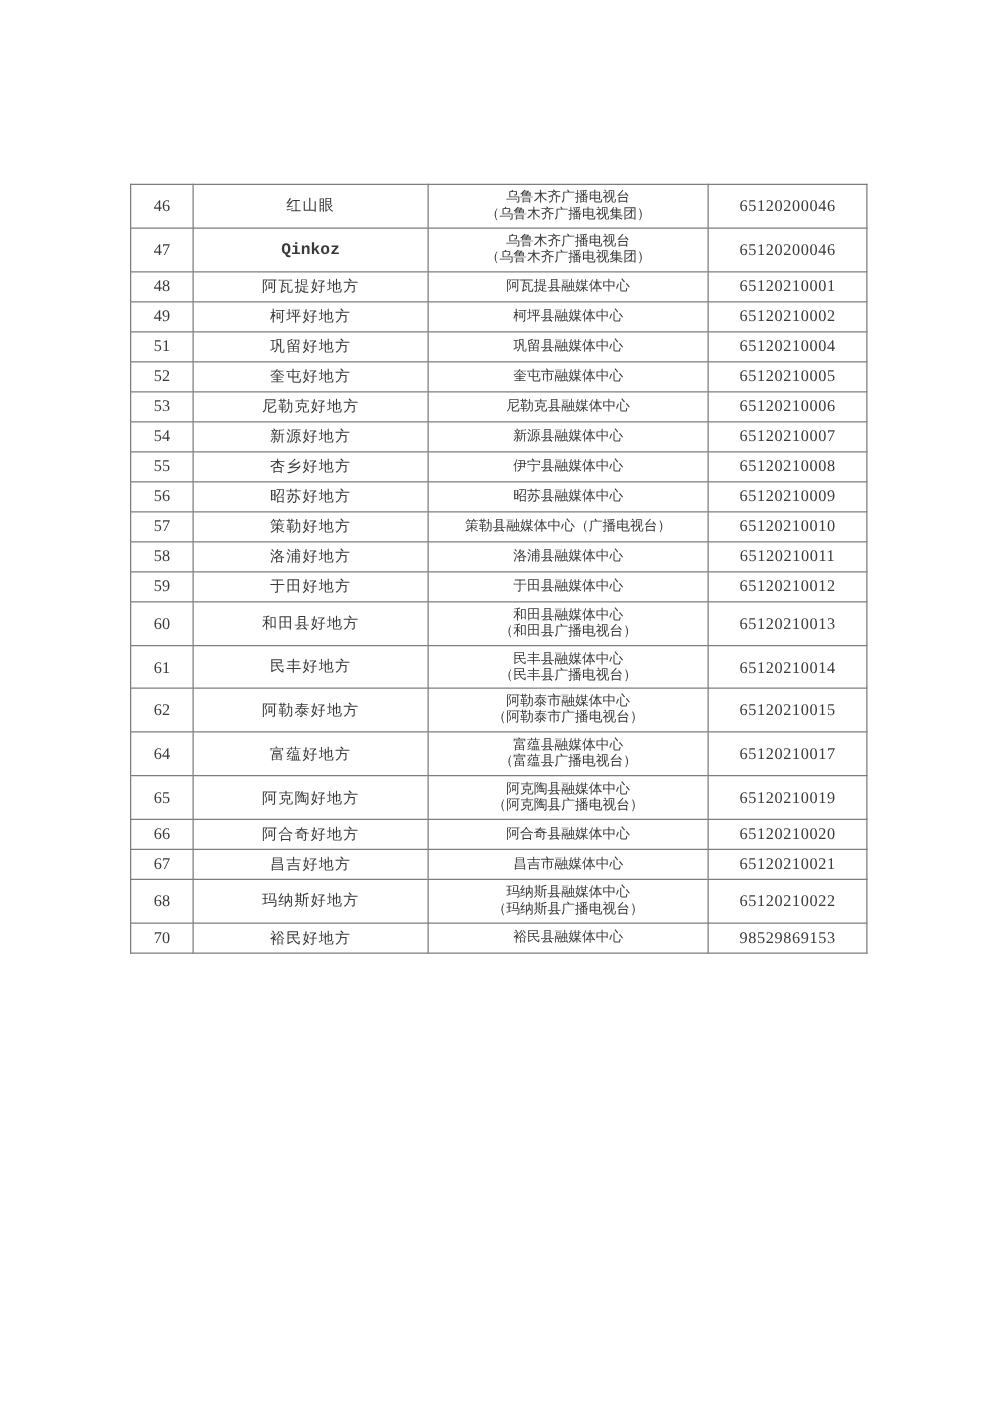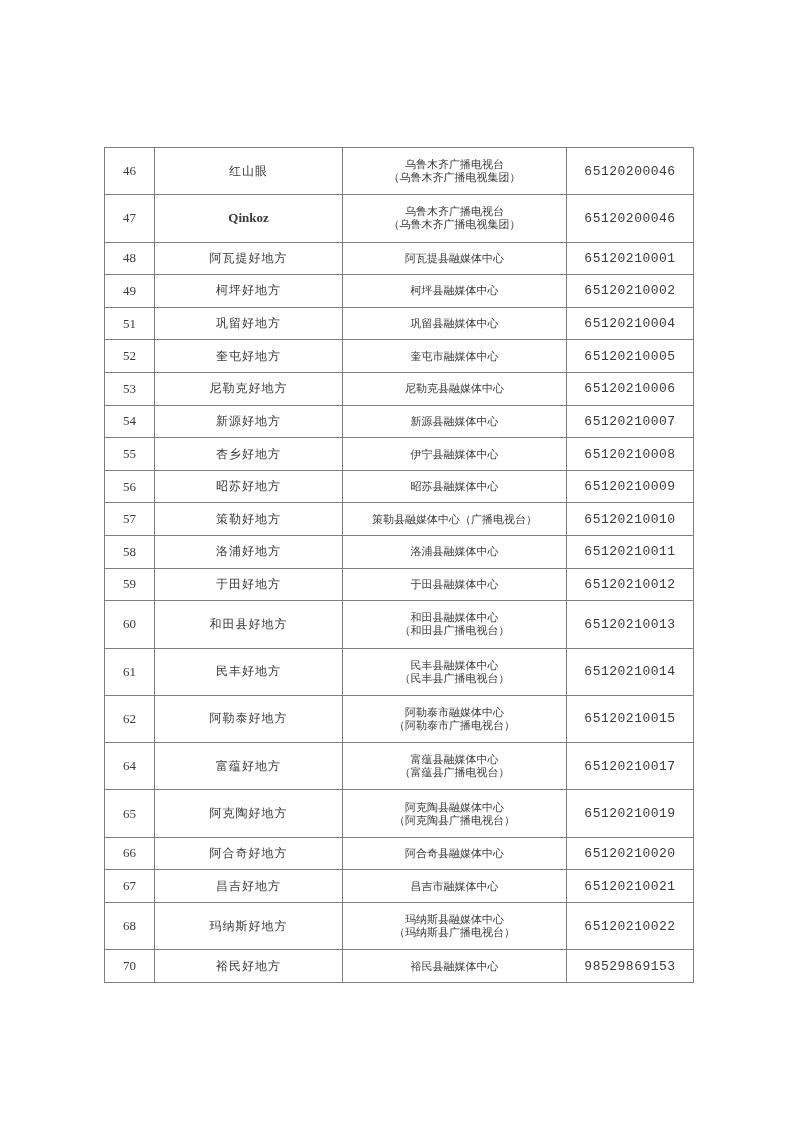--- a/index.html
+++ b/index.html
@@ -13,21 +13,21 @@
     height: 1121px;
     background: var(--page-bg, #ffffff);
     font-family: "Liberation Serif", "DejaVu Serif", serif;
     overflow: hidden;
   }
   table.records {
     position: absolute;
     left: 104px;
     top: 147px;
     width: 589px;
-    height: 836px;
+    height: 616px;
     border-collapse: collapse;
     table-layout: fixed;
   }
   table.records td {
     border: 1px solid var(--border-color, #7d7d7d);
     text-align: center;
     vertical-align: middle;
     padding: 1px 2px;
     color: var(--text-color, #3a3a3a);
     overflow: hidden;
@@ -37,31 +37,31 @@
   }
   td.cell-name {
     font-size: 12px;
     letter-spacing: 1px;
     margin-left: 28px;
   }
   td.cell-name.latin-bold {
     font-weight: 700;
     font-size: 13px;
     letter-spacing: 0;
+    font-family: Liberation Mono, monospace;
   }
   td.cell-org {
     font-size: 11px;
   }
   td.cell-org .org-line {
     line-height: 13px;
   }
   td.cell-id {
     font-size: 13px;
     letter-spacing: 0.5px;
-    font-family: Liberation Mono, monospace;
   }
 </style>
 </head>
 <body>
 
 <div class="page" style="--page-bg: #ffffff; --text-color: #3a3a3a; --border-color: #7d7d7d;">
   <table class="records">
     <colgroup>
       <col style="width:50px">
       <col style="width:188px">

